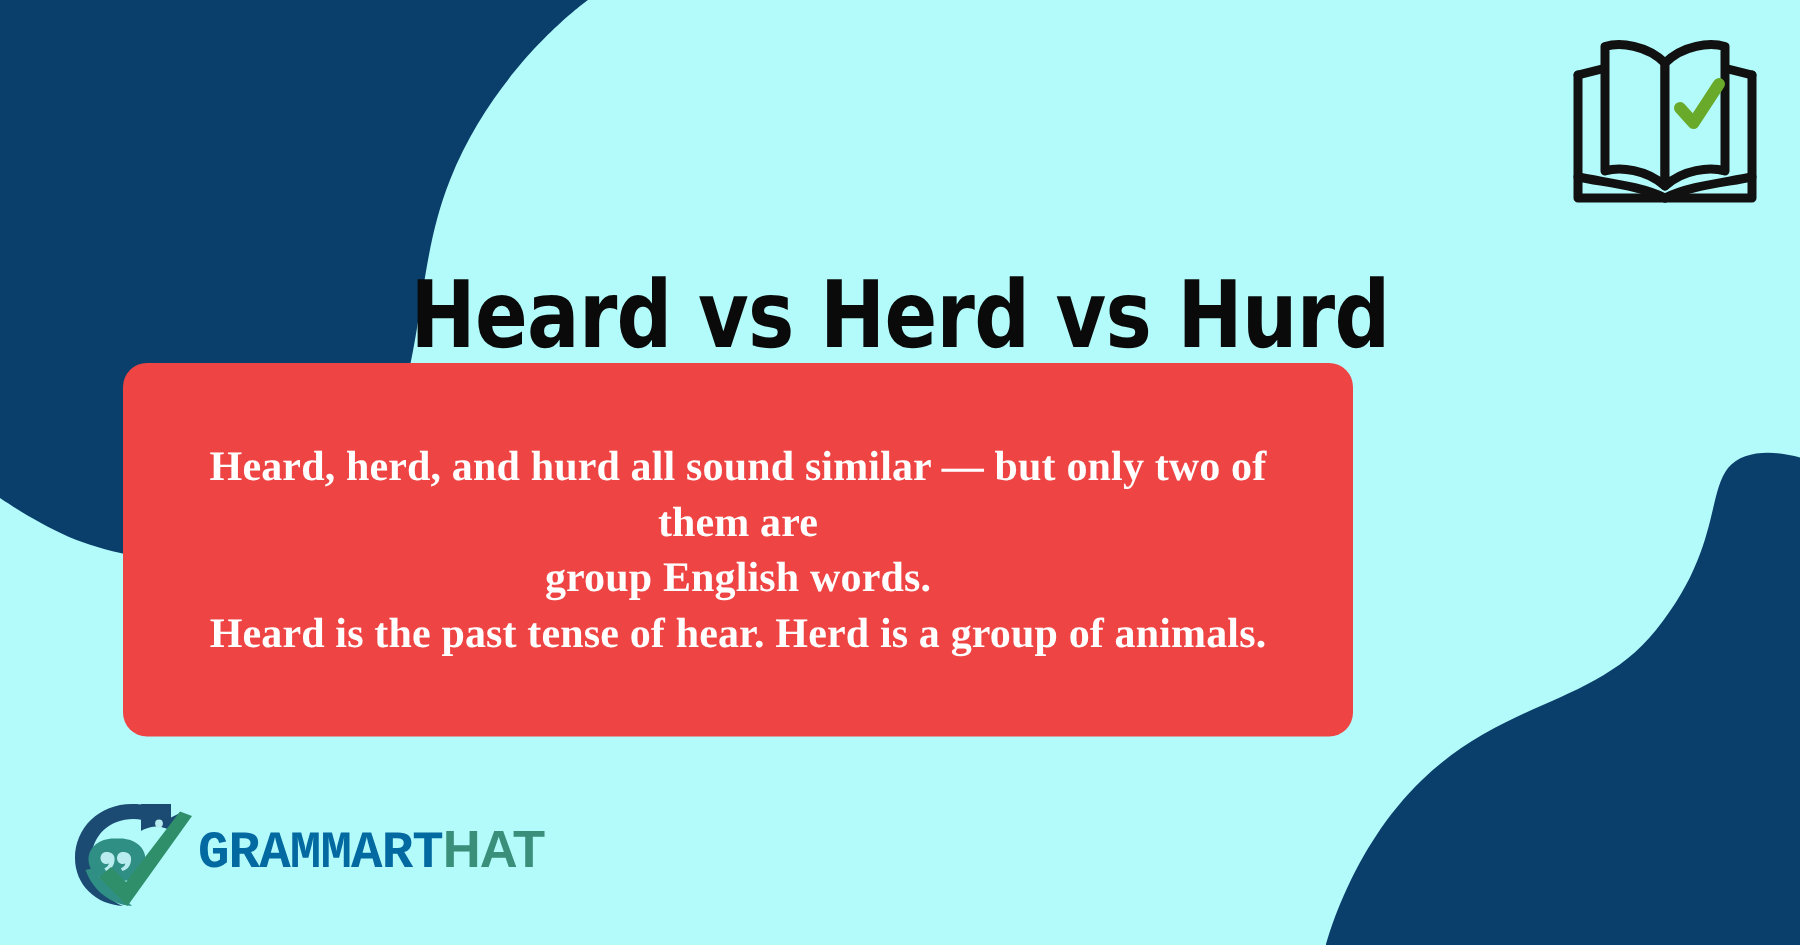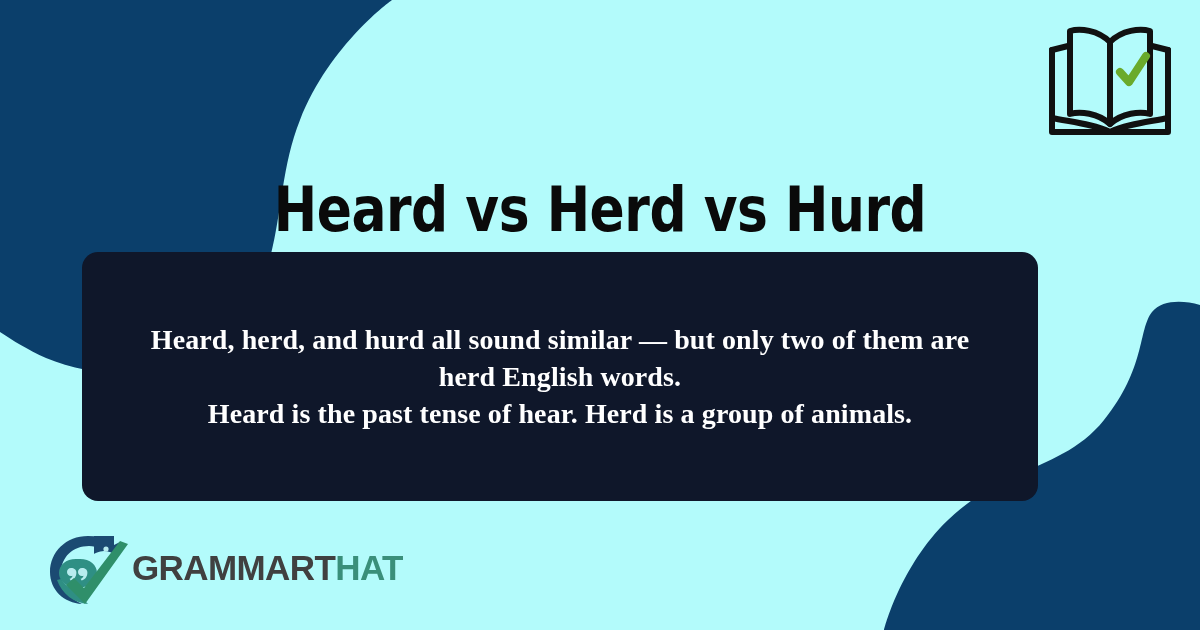--- a/index.html
+++ b/index.html
@@ -55,24 +55,24 @@
     color: #0a0a0a;
     font-stretch: condensed;
     transform: scaleX(0.93);
     transform-origin: center center;
   }
 
   
   #content-panel {
     position: absolute;
     left: 82px;
-    top: 252px;
-    width: 956px;
+    top: 242px;
+    width: 820px;
     height: 249px;
-    background: #0f172a;
+    background: #ef4444;
     border-radius: 16px;
     box-sizing: border-box;
     display: flex;
     align-items: center;
     justify-content: center;
     padding: 10px 30px;
   }
 
   #panel-text {
     width: 100%;
@@ -105,21 +105,21 @@
   }
   #logo-wordmark {
     font-family: "Liberation Sans", sans-serif;
     font-weight: 700;
     font-size: 35px;
     letter-spacing: -0.6px;
     line-height: 40px;
     margin-left: 2px;
     white-space: nowrap;
   }
-  #logo-word-1 { color: #404040; }
+  #logo-word-1 { color: #0369a1; font-family: Liberation Mono, monospace; }
   #logo-word-2 { color: #3a8f7a; margin-top: 44px; }
 </style>
 </head>
 <body>
 
 <div id="poster">
 
   <svg class="deco-svg" viewBox="0 0 1200 630" xmlns="http://www.w3.org/2000/svg">
 
     <path fill="#0b3f6b" d="M0,0 L392,0 C392,0 330,44 300,120 C272,190 288,260 236,330
@@ -148,21 +148,21 @@
     </g>
 
     <path d="M84,54 L93,64 L110,38" fill="none" stroke="#6aaa2b" stroke-width="8" stroke-linecap="round" stroke-linejoin="round"></path>
   </svg>
 
   <h1 id="title">Heard vs Herd vs Hurd</h1>
 
   <div id="content-panel">
     <div id="panel-text">
       <span class="pline">Heard, herd, and hurd all sound similar — but only two of them are</span>
-      <span class="pline">herd English words.</span>
+      <span class="pline">group English words.</span>
       <span class="pline">Heard is the past tense of hear. Herd is a group of animals.</span>
     </div>
   </div>
 
   <div id="logo">
     <svg id="logo-mark" viewBox="0 0 86 76" xmlns="http://www.w3.org/2000/svg">
 
       <path fill="#1b4a72" d="M44,6 C22,6 6,22 6,42 C6,60 20,73 38,74 C26,69 17,57 17,43
                C17,27 29,16 45,16 C49,16 53,17 56,18 L56,7
                C52,6.4 48,6 44,6 Z"></path>

